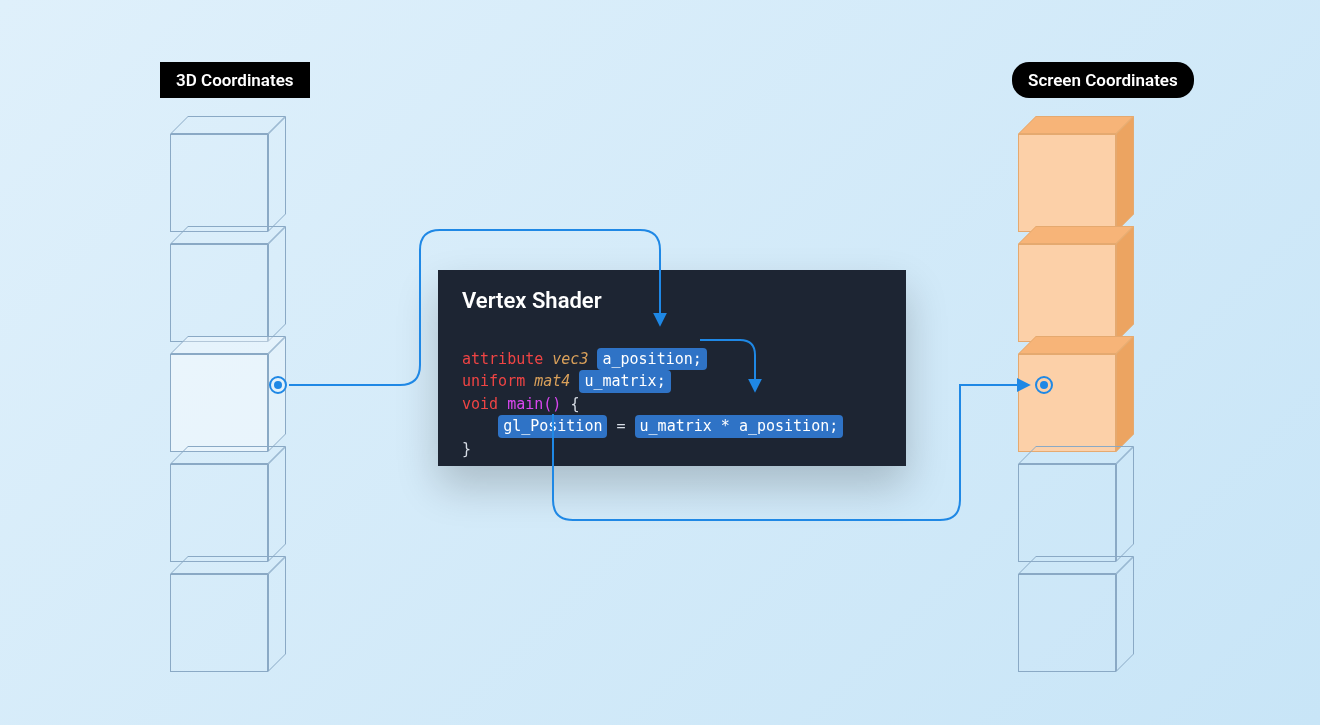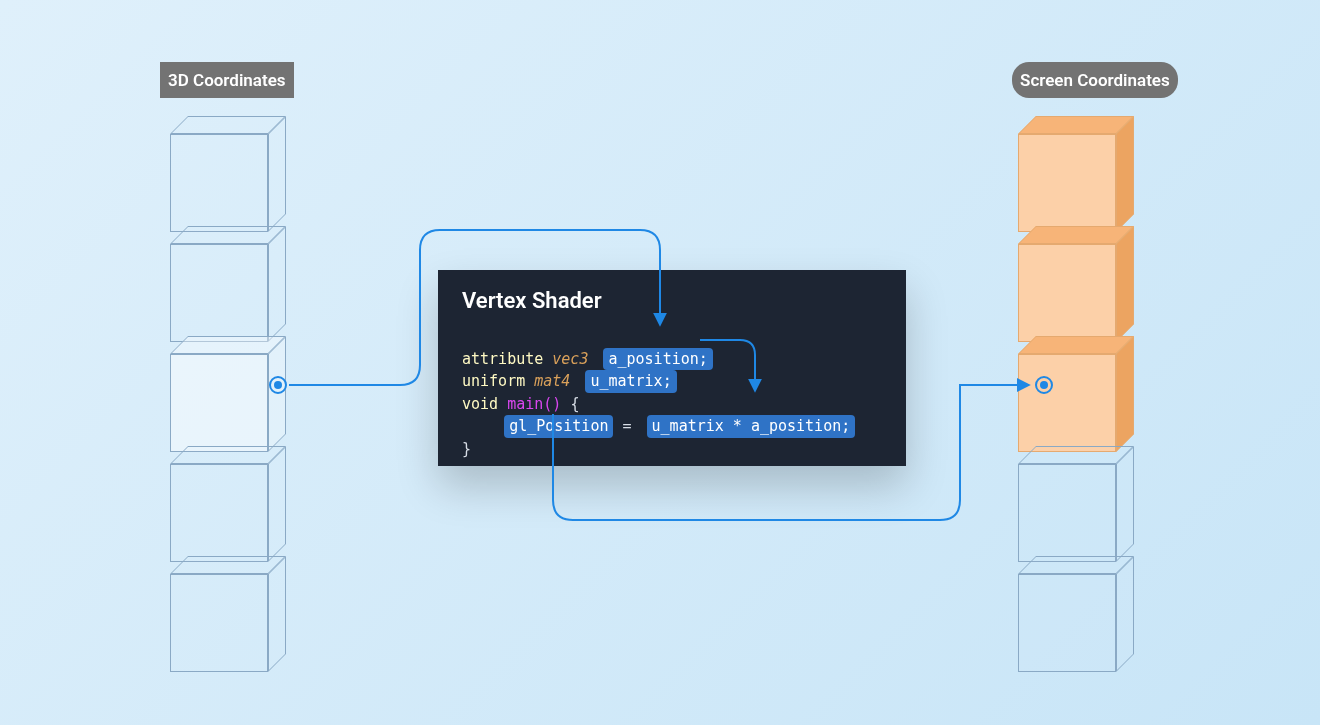--- a/index.html
+++ b/index.html
@@ -7,25 +7,25 @@
   body {
     background: linear-gradient(135deg, #dff0fb 0%, #c8e5f7 100%);
     font-family: -apple-system, BlinkMacSystemFont, "Segoe UI", Roboto, Helvetica, Arial, sans-serif;
     position: relative;
     overflow: hidden;
   }
 
   
   .label {
     position: absolute;
-    background: #737373;
+    background: #000000;
     color: #ffffff;
     font-size: 17px;
     font-weight: 600;
-    padding: 8px 8px;
+    padding: 8px 16px;
     white-space: nowrap;
   }
 
   
   .cube-col {
     position: absolute;
     width: 140px;
   }
   .cube-col.left { left: 170px; top: 116px; }
   .cube-col.right { left: 1018px; top: 116px; }
@@ -99,31 +99,30 @@
     font-weight: 600;
     margin-bottom: 12px;
   }
   .code {
     font-family: ui-monospace, SFMono-Regular, Menlo, Consolas, monospace;
     font-size: 15px;
     line-height: 1.5;
     color: #d7dde6;
     white-space: pre;
   }
-  .tok-key   { color: #fef9c3; }   
+  .tok-key   { color: #ef4444; }   
   .tok-type  { color: #d9a05a; font-style: italic; }   
   .tok-func  { color: #d946ef; }   
   .tok-punc  { color: #d7dde6; }
   .pill {
     display: inline-block;
     background: #2f73c6;
     color: #ffffff;
     border-radius: 4px;
     padding: 0 5px;
-    margin-left: 6px;
   }
 
   
   .dot {
     position: absolute;
     width: 18px; height: 18px;
     border: 2px solid #1f88e5;
     border-radius: 50%;
     background: transparent;
   }

